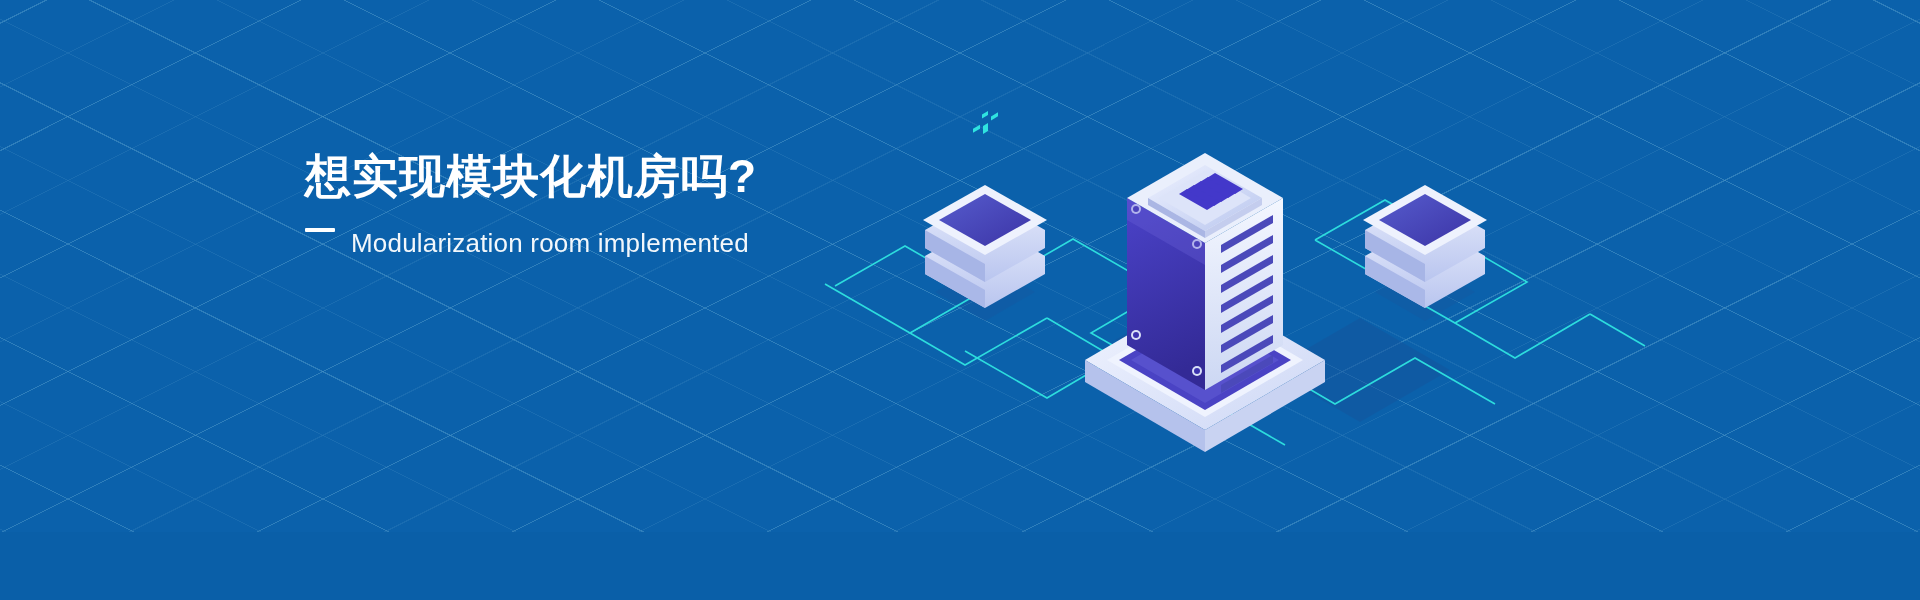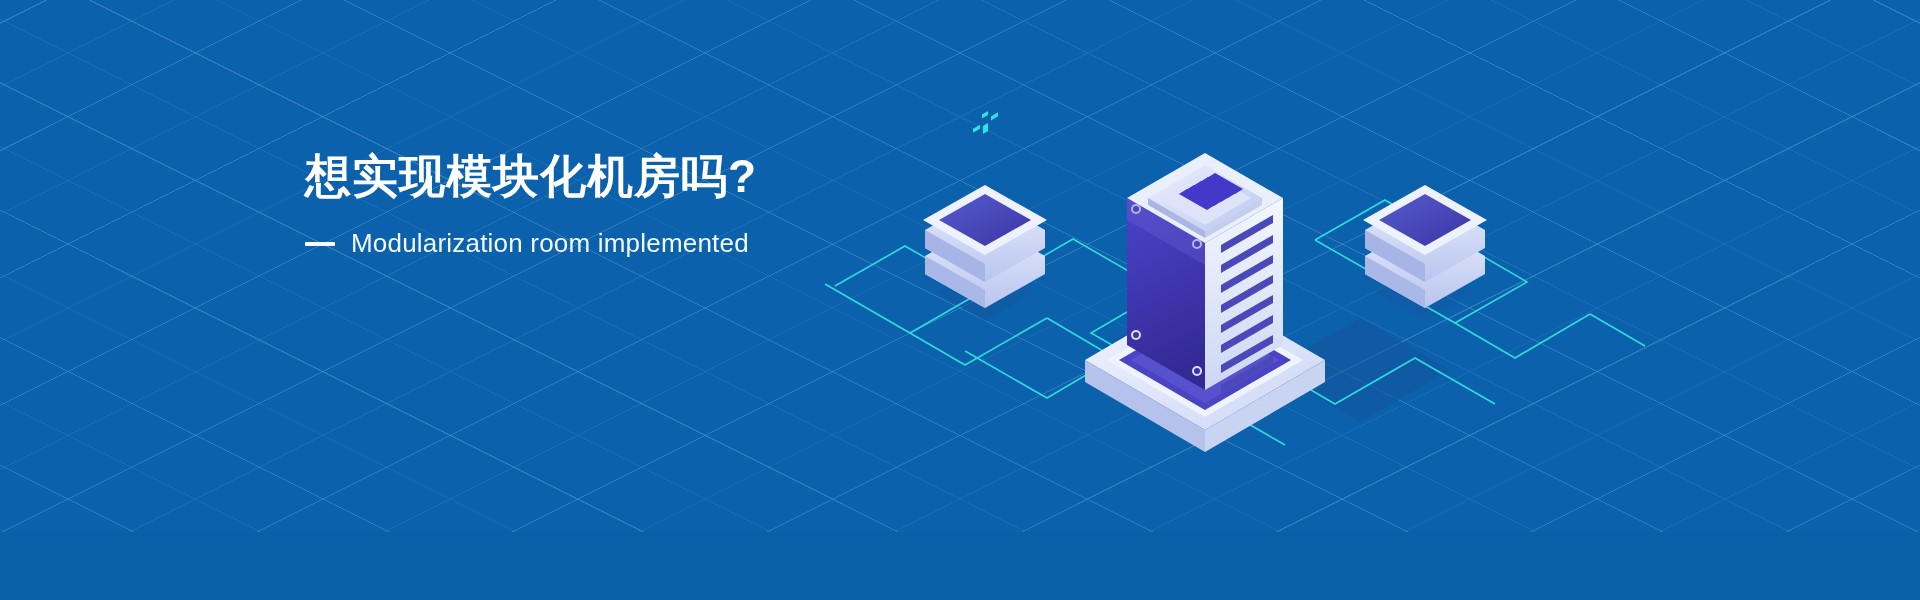--- a/index.html
+++ b/index.html
@@ -70,21 +70,20 @@
     font-size: 46px;
     font-weight: 700;
     color: #ffffff;
     letter-spacing: 1px;
     line-height: 1.22;
     margin: 0;
     white-space: nowrap;
   }
   .sub-row {
     display: flex;
-    align-items: center;
     margin-top: 24px;
   }
   .sub-dash {
     width: 30px;
     height: 4px;
     background: #ffffff;
     border-radius: 1px;
     margin-right: 16px;
     flex: none;
   }

